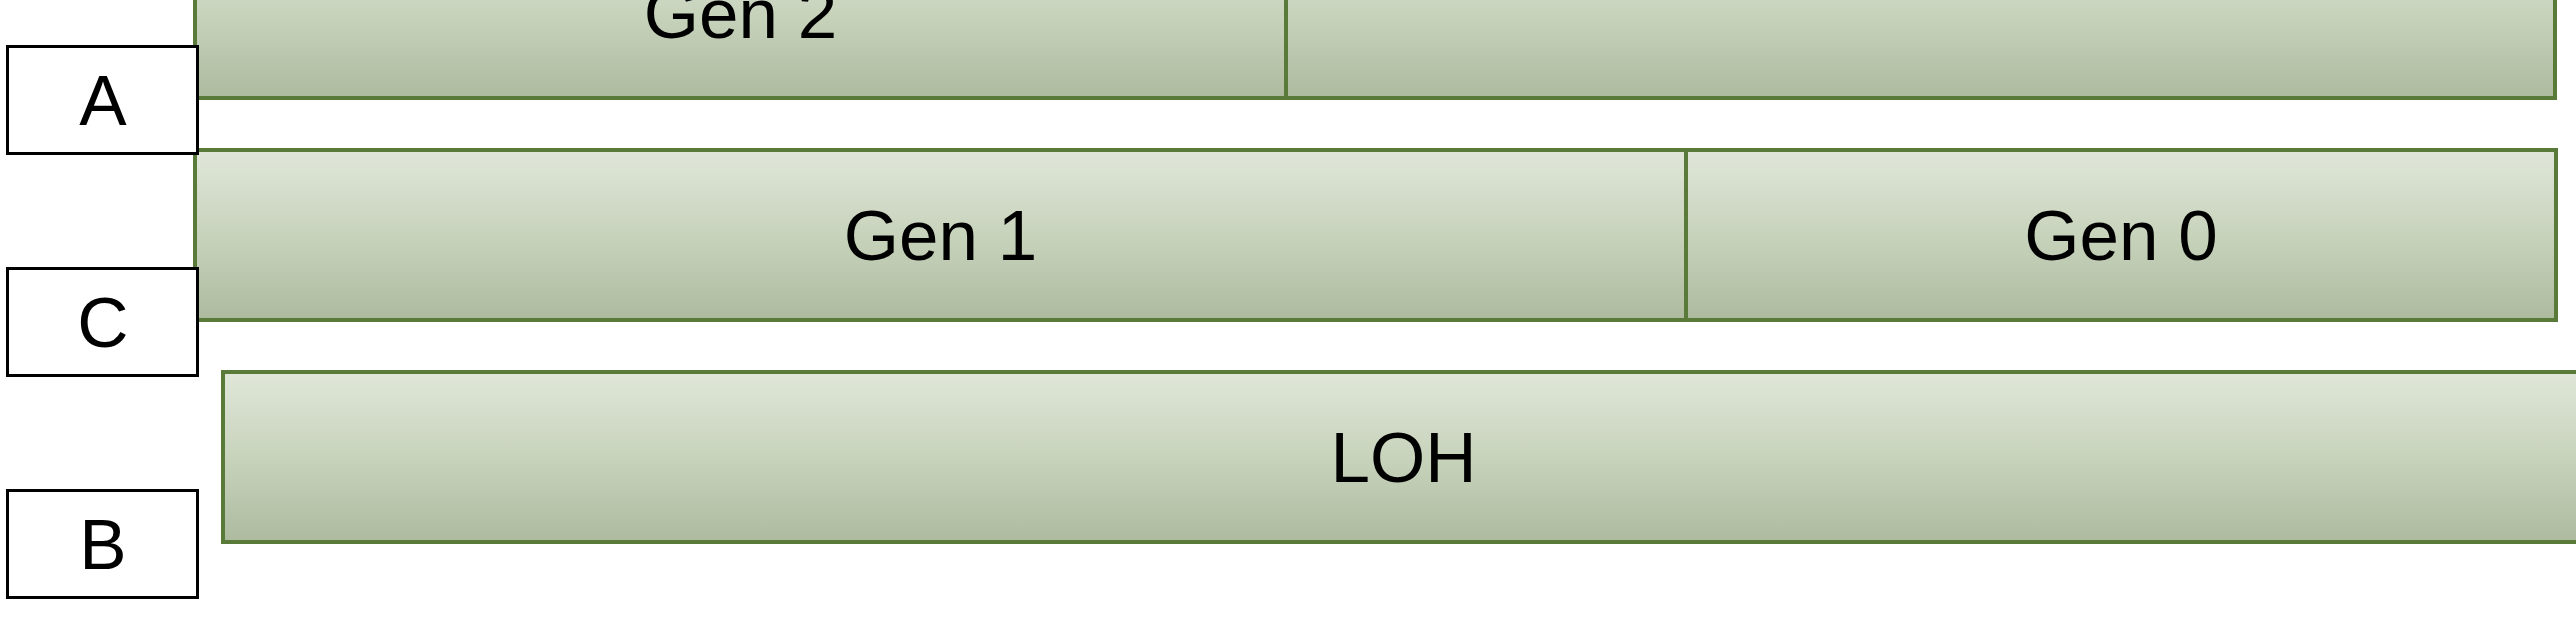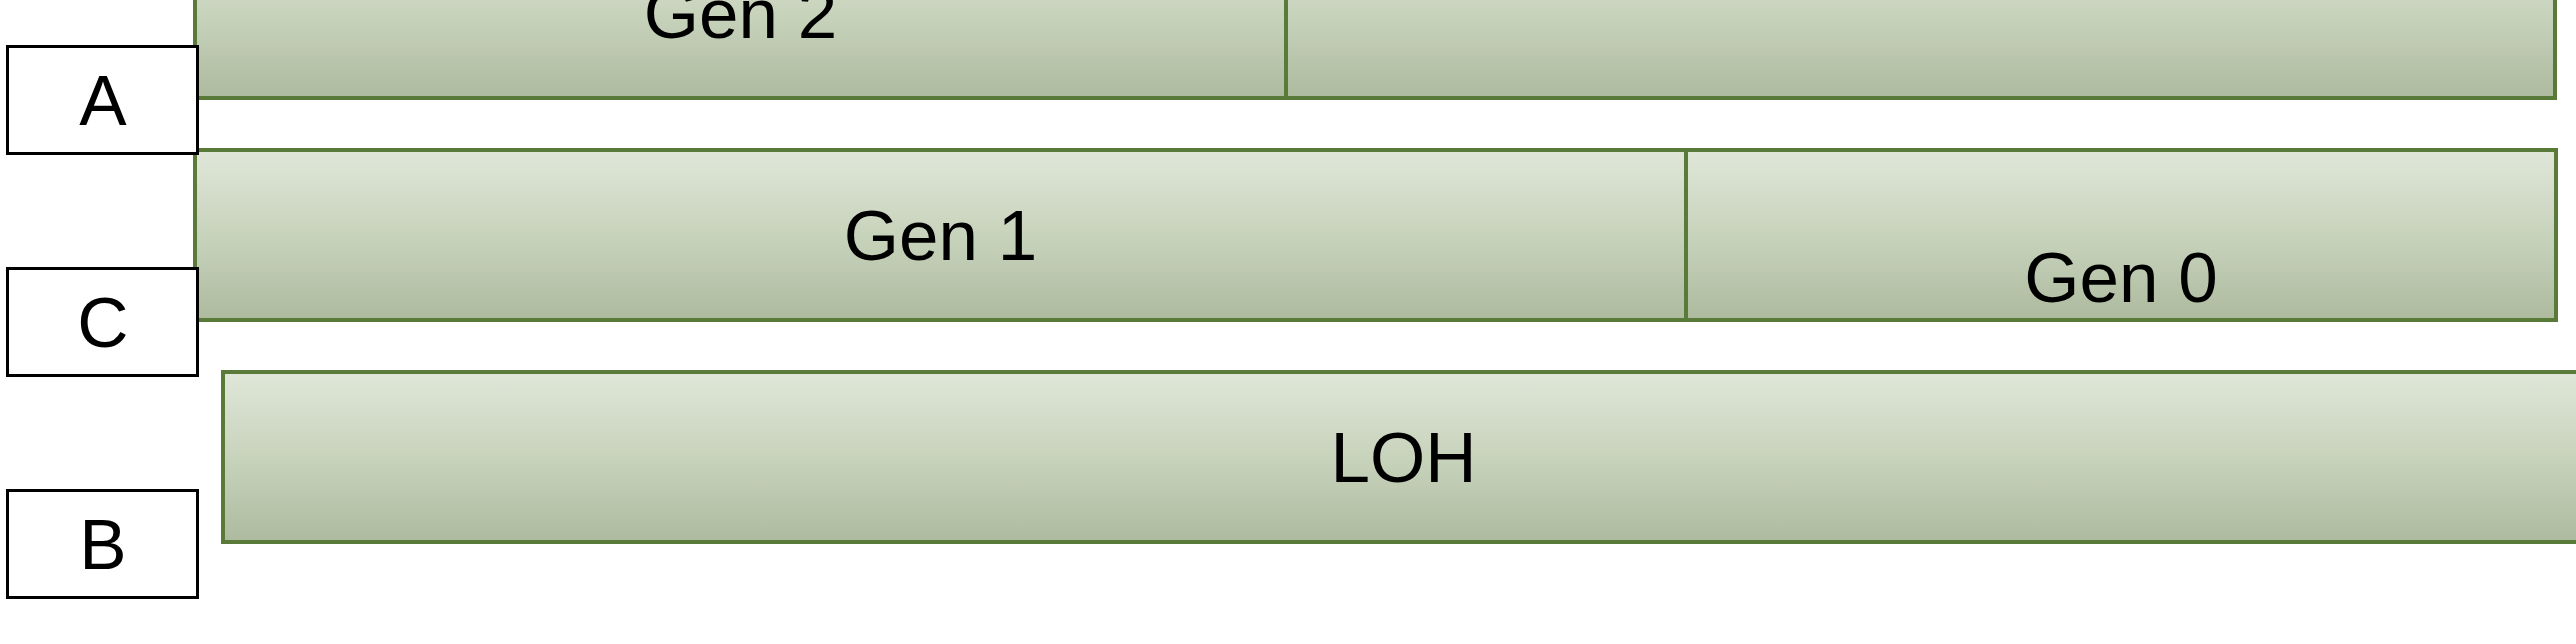--- a/index.html
+++ b/index.html
@@ -63,21 +63,20 @@
       border: 4.5px solid #5a7a3a;
       display: flex;
       align-items: center;
       justify-content: center;
       font-size: 71px;
       color: black;
     }
     
     .segment-adjacent {
       border-left: none;
-      align-items: flex-end;
     }
     
     .row-1 .seg-a {
       width: 1095px;
     }
     
     .row-1 .seg-b {
       width: 1269px;
     }
     

